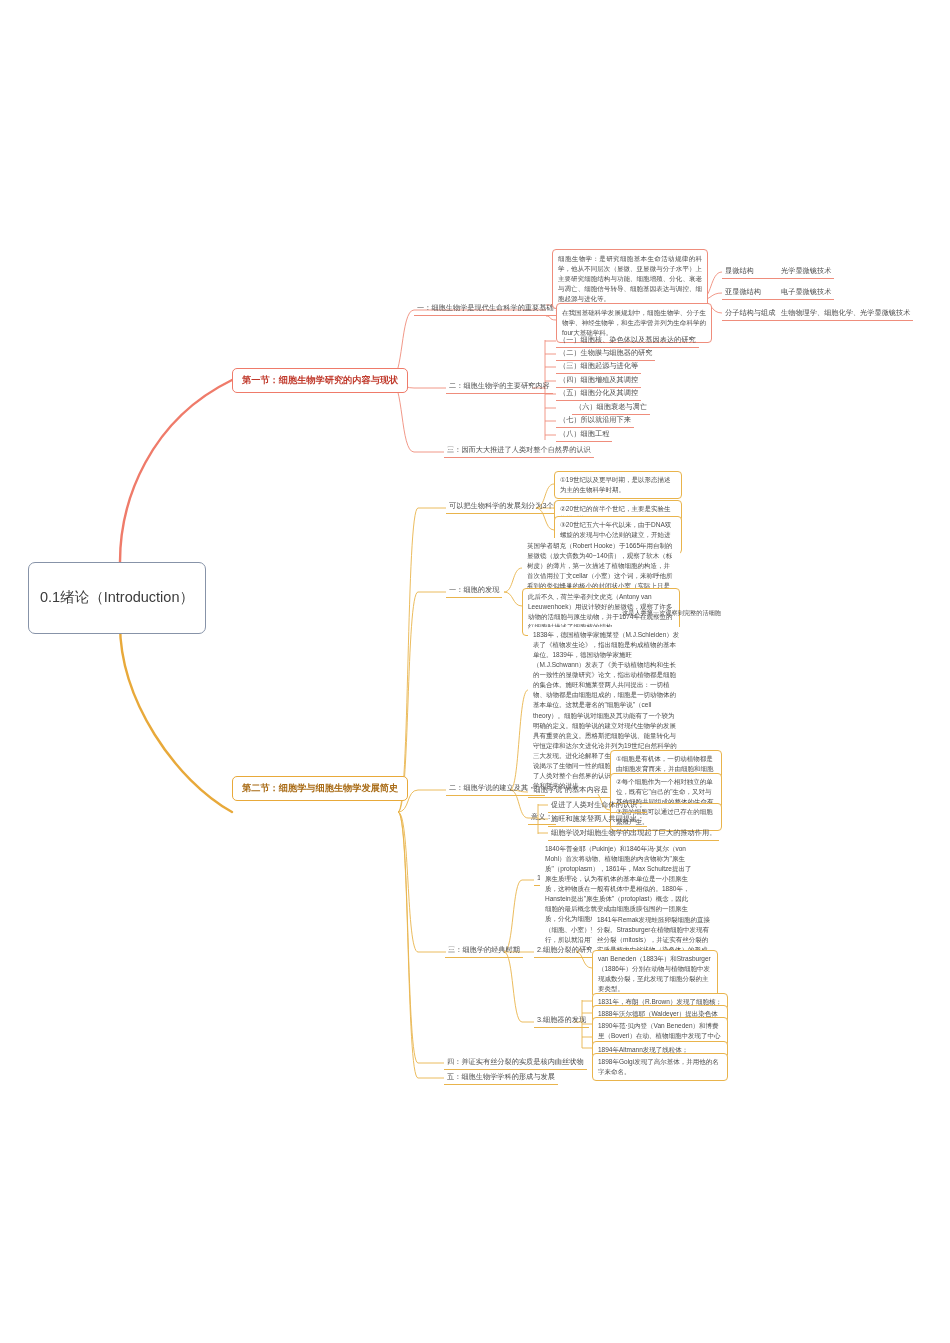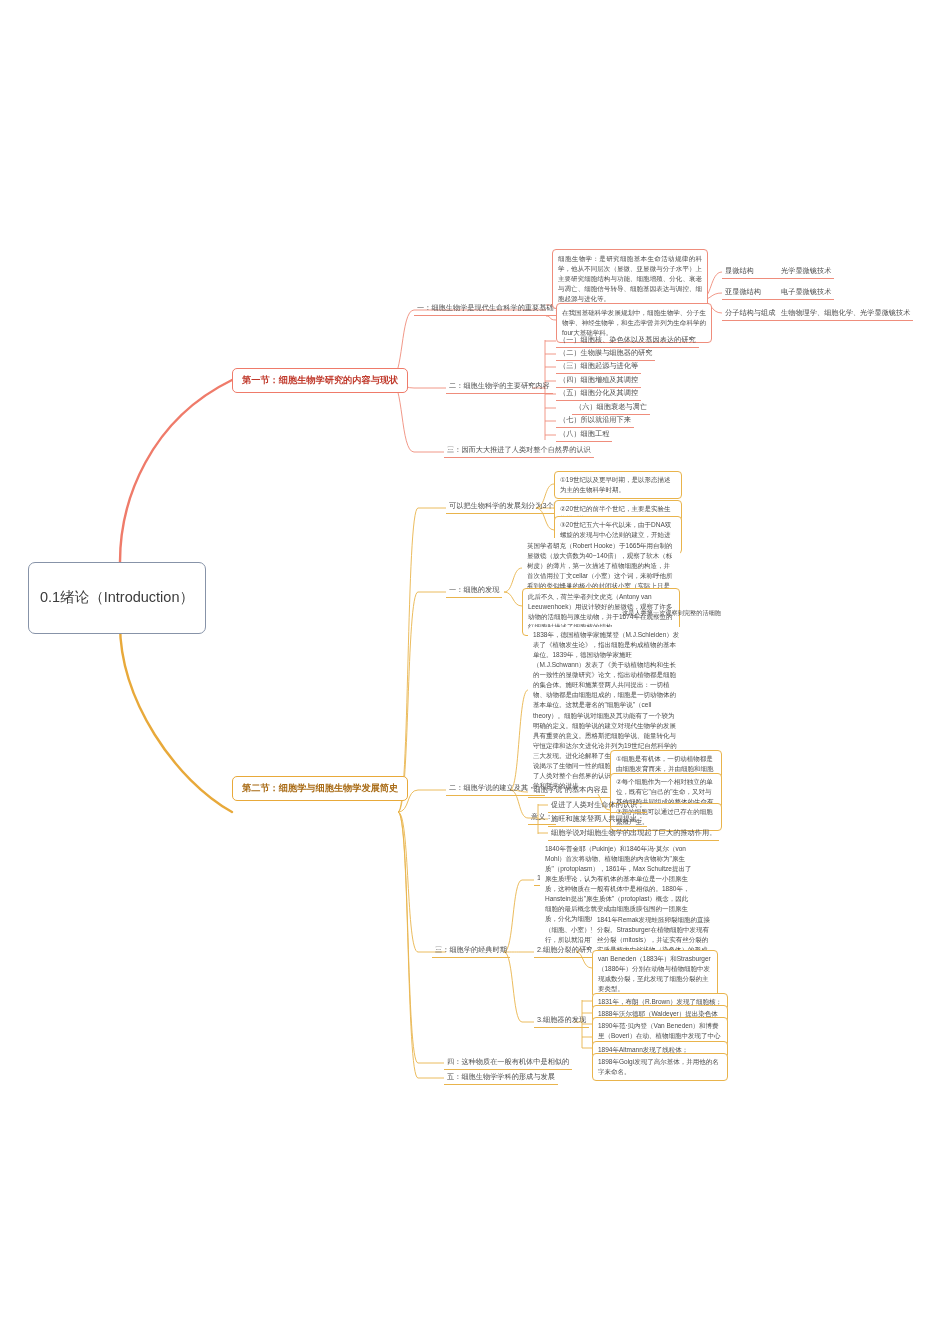--- a/index.html
+++ b/index.html
@@ -266,21 +266,21 @@
   <div class="node u orange" style="left:548px;top:798px;">
     <span>促进了人类对生命体的认识；</span>
   </div>
   <div class="node u orange" style="left:548px;top:812px;">
     <span>施旺和施莱登两人共同提出；</span>
   </div>
   <div class="node u orange" style="left:548px;top:826px;">
     <span>细胞学说对细胞生物学的出现起了巨大的推动作用。</span>
   </div>
 
-  <div class="node u orange" style="left:432px;top:943px;">
+  <div class="node u orange" style="left:445px;top:943px;">
     <span>三：细胞学的经典时期</span>
   </div>
 
   <div class="node u orange" style="left:534px;top:871px;">
     <span>1.原生质理论的提出</span>
   </div>
   <div class="node obx" style="left:540px;top:841px;width:158px;border:none;">
     <span>1840年普金耶（Pukinje）和1846年冯·莫尔（von Mohl）首次将动物、植物细胞的内含物称为"原生质"（protoplasm），1861年，Max Schultze提出了原生质理论，认为有机体的基本单位是一小团原生质，这种物质在一般有机体中是相似的。1880年，Hanstein提出"原生质体"（protoplast）概念，因此细胞的最后概念就变成由细胞质膜包围的一团原生质，分化为细胞核与细胞质，这一名词显然比cell（细胞、小室）更确切了。但由于cell一词已经通行，所以就沿用下来。</span>
   </div>
 
@@ -307,19 +307,19 @@
     <span>1890年范·贝内登（Van Beneden）和博费里（Boveri）在动、植物细胞中发现了中心体；</span>
   </div>
   <div class="node obx" style="left:592px;top:1041px;width:136px;">
     <span>1894年Altmann发现了线粒体；</span>
   </div>
   <div class="node obx" style="left:592px;top:1053px;width:136px;">
     <span>1898年Golgi发现了高尔基体，并用他的名字来命名。</span>
   </div>
 
   <div class="node u orange" style="left:444px;top:1055px;">
-    <span>四：这种物质在一般有机体中是相似的</span>
+    <span>四：并证实有丝分裂的实质是核内由丝状物</span>
   </div>
   <div class="node u orange" style="left:444px;top:1070px;">
     <span>五：细胞生物学学科的形成与发展</span>
   </div>
 
 </div>
 
 </body></html>

